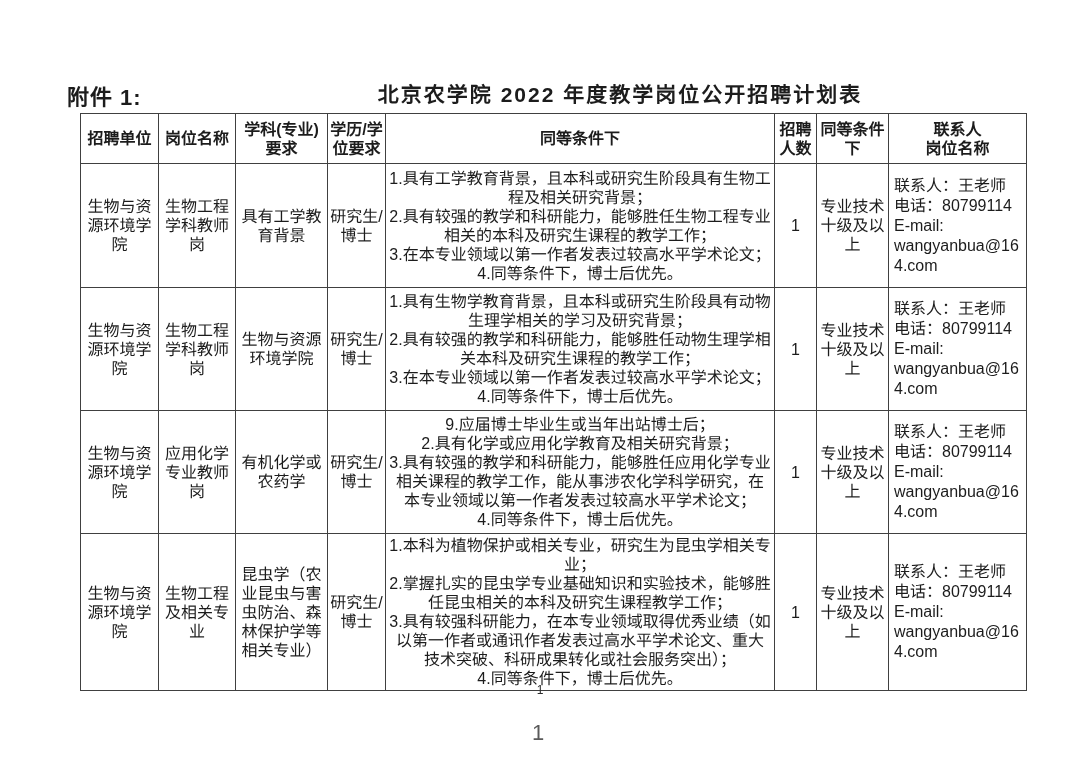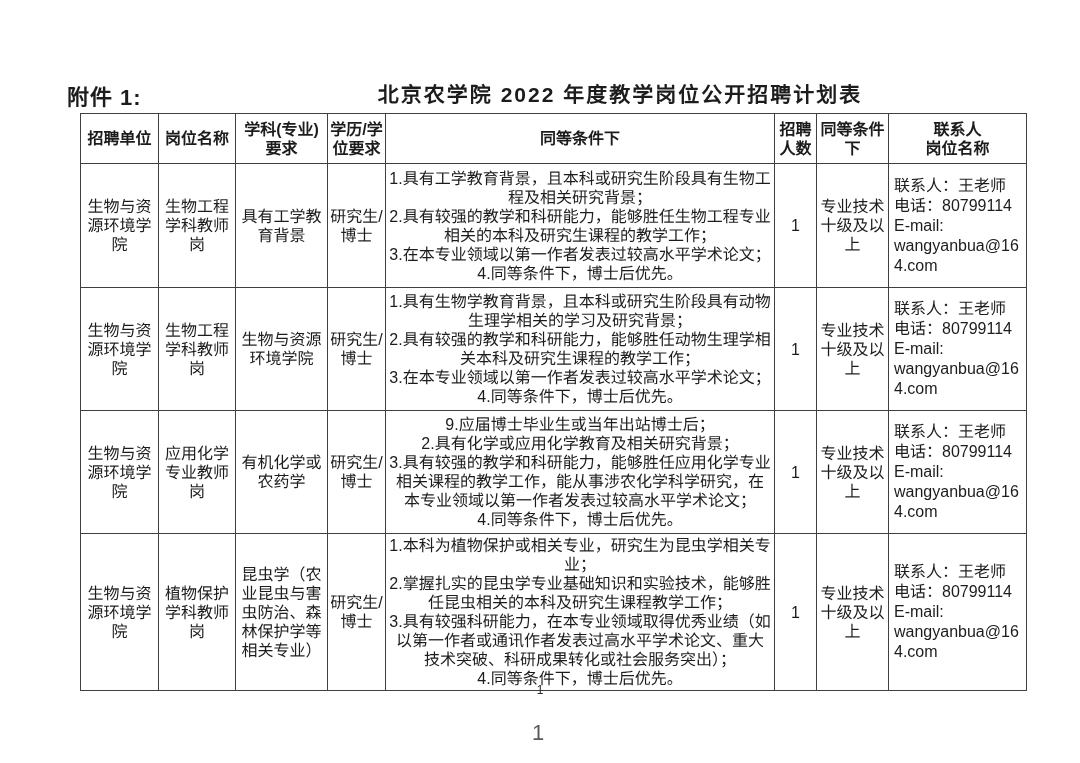--- a/index.html
+++ b/index.html
@@ -177,21 +177,21 @@
 4.同等条件下，博士后优先。</td>
         <td class="c-center">1</td>
         <td class="c-center">专业技术十级及以上</td>
         <td class="c-contact">联系人：王老师
 电话：80799114
 E-mail:
 wangyanbua@164.com</td>
       </tr>
       <tr class="r4">
         <td class="c-center">生物与资源环境学院</td>
-        <td class="c-center">植物保护学科教师岗</td>
+        <td class="c-center">生物工程及相关专业</td>
         <td class="c-center">昆虫学（农业昆虫与害虫防治、森林保护学等相关专业）</td>
         <td class="c-center">研究生/博士</td>
         <td class="c-req">1.本科为植物保护或相关专业，研究生为昆虫学相关专业；
 2.掌握扎实的昆虫学专业基础知识和实验技术，能够胜任昆虫相关的本科及研究生课程教学工作；
 3.具有较强科研能力，在本专业领域取得优秀业绩（如以第一作者或通讯作者发表过高水平学术论文、重大技术突破、科研成果转化或社会服务突出）；
 4.同等条件下，博士后优先。</td>
         <td class="c-center">1</td>
         <td class="c-center">专业技术十级及以上</td>
         <td class="c-contact">联系人：王老师
 电话：80799114

